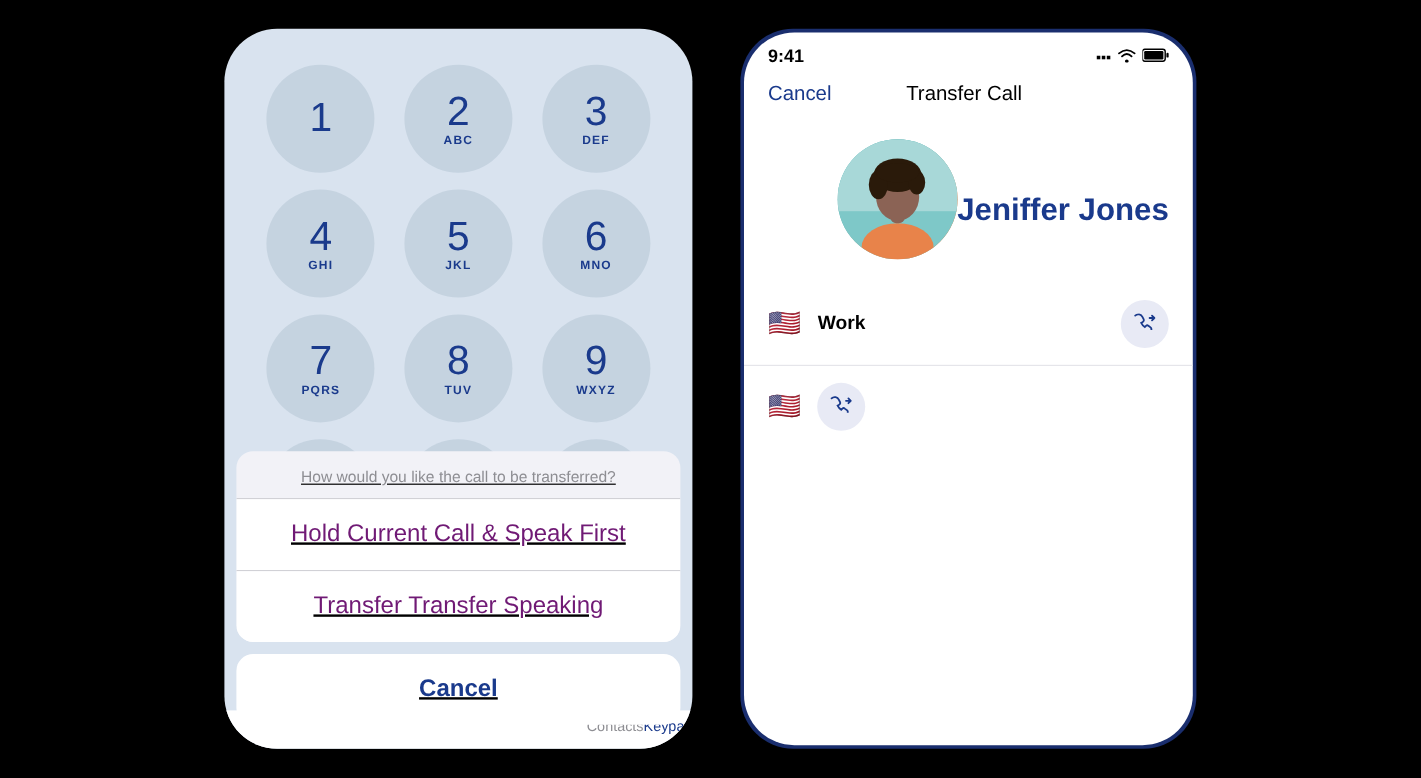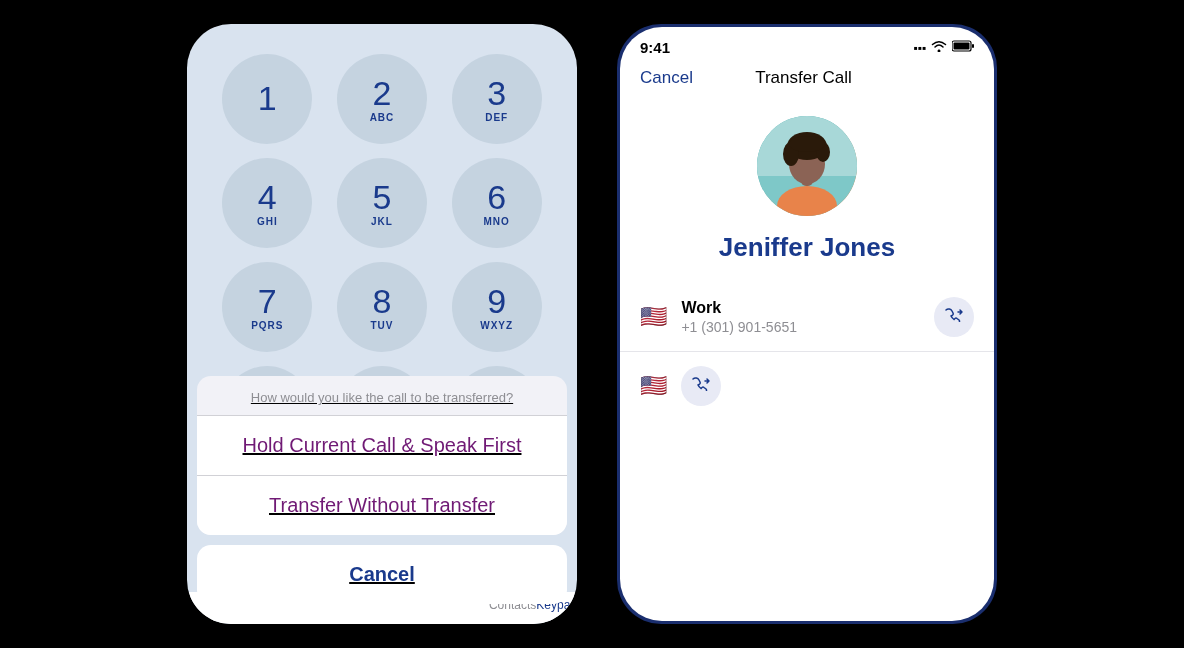--- a/index.html
+++ b/index.html
@@ -210,21 +210,21 @@
     }
 
     .nav-title {
       font-size: 17px;
       font-weight: 400;
       color: #000;
     }
 
     .contact-section {
       display: flex;
-      flex-direction: column;
+      flex-direction: row;
       align-items: center;
       padding: 20px 20px 10px;
       justify-content: flex-end;
     }
 
     .contact-avatar {
       width: 100px;
       height: 100px;
       border-radius: 50%;
       background: linear-gradient(135deg, #7ec8c8 0%, #5aacac 40%, #e8834a 70%, #d4621a 100%);
@@ -364,21 +364,21 @@
         </div>
       </div>
     </div>
 
     <div class="action-sheet">
       <div class="action-sheet-prompt">
         <div class="prompt-text">How would you like the call to be transferred?</div>
         <div class="action-divider"></div>
         <div class="action-option">Hold Current Call &amp; Speak First</div>
         <div class="action-divider"></div>
-        <div class="action-option">Transfer Without Transfer</div>
+        <div class="action-option">Transfer Transfer Speaking</div>
       </div>
       <div class="action-cancel">Cancel</div>
     </div>
 
     <div class="bottom-tabs">
       <div class="tab-item">Contacts</div>
       <div class="tab-item active">Keypad</div>
     </div>
   </div>
 
@@ -433,21 +433,20 @@
           </svg>
         </div>
         <div class="contact-name">Jeniffer Jones</div>
       </div>
 
       <div class="contact-list">
         <div class="contact-row">
           <span class="flag-icon">🇺🇸</span>
           <div class="contact-info">
             <div class="contact-type">Work</div>
-            <div class="contact-number">+1 (301) 901-5651</div>
           </div>
           <div class="call-btn">
             <span class="call-btn-icon">
               <svg width="20" height="14" viewBox="0 0 20 14" fill="none">
                 <path d="M2 2 C4 0 7 1 8 3 L9 5 C9.5 6 9 7 8 7.5 L7 8 C7.5 9 8.5 10.5 10 11.5 L11 10.5 C11.5 10 12.5 10 13 10.5 L15 12 C16 13 15.5 15 14 16" stroke="#1a3a8c" stroke-width="1.5" stroke-linecap="round"></path>
                 <path d="M14 4 L18 4 M16 2 L18 4 L16 6" stroke="#1a3a8c" stroke-width="1.5" stroke-linecap="round" stroke-linejoin="round"></path>
               </svg>
             </span>
           </div>
         </div>

